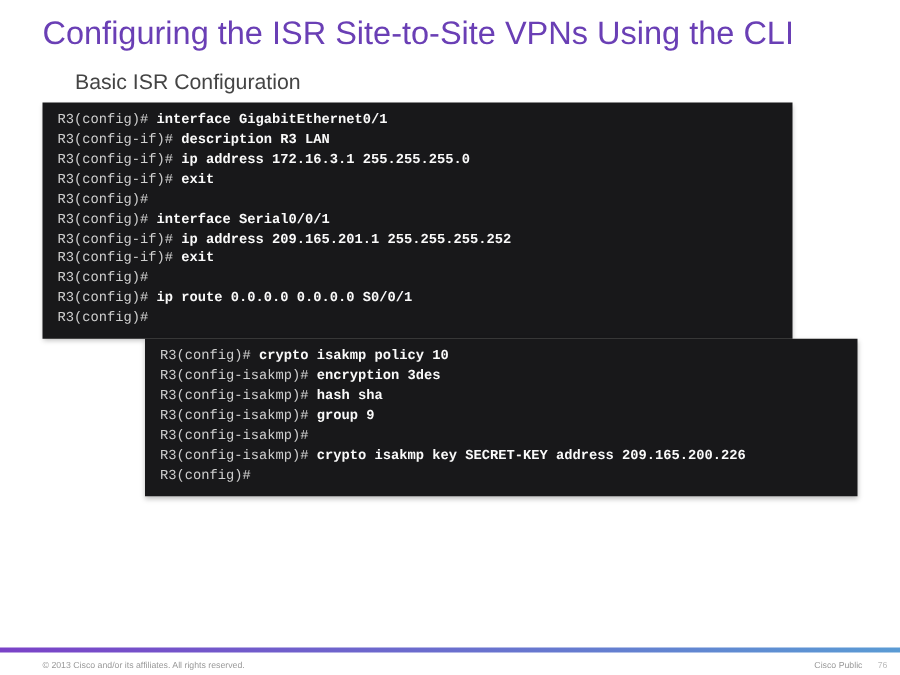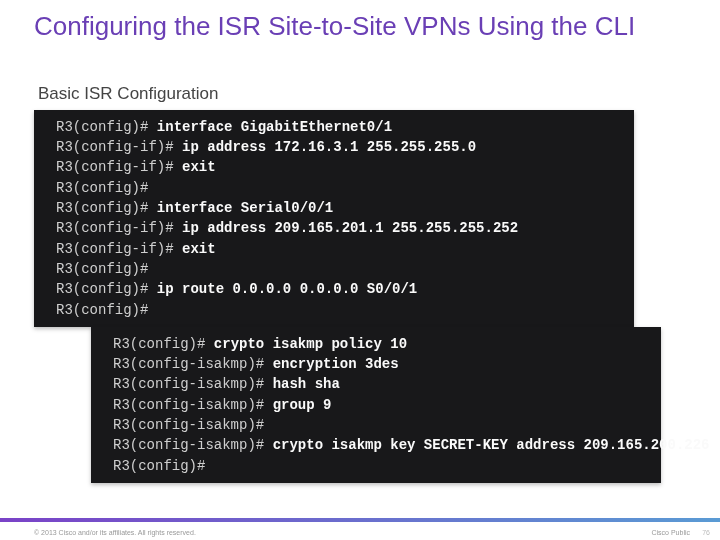--- a/index.html
+++ b/index.html
@@ -1,32 +1,32 @@
 <!DOCTYPE html>
 <html><head>
 <meta charset="utf-8">
 <style>
   * { box-sizing: border-box; margin: 0; padding: 0; }
   html, body { width: 720px; height: 540px; font-family: Arial, Helvetica, sans-serif; background: #fff; overflow: hidden; }
   .slide { position: relative; width: 720px; height: 540px; background: #fff; }
   .title { color: #6a3fb5; font-size: 26px; font-weight: 400; line-height: 1.15; padding: 12px 0 6px 34px; width: 660px; }
-  .section-label { color: #444; font-size: 17px; font-weight: 400; padding: 8px 0 6px 38px; margin-top: 28px; }
+  .section-label { color: #444; font-size: 17px; font-weight: 400; padding: 8px 0 6px 60px; }
   .section-label.second { padding-left: 100px; padding-top: 10px; }
   .terminal {
     background: #18181a;
     color: #d8d8d8;
     font-family: "Courier New", monospace;
-    font-size: 14px;
+    font-size: 11px;
     line-height: 1.45;
-    padding: 7px 10px 7px 22px;
+    padding: 7px 10px 7px 12px;
     margin-left: 34px;
     box-shadow: 0 2px 4px rgba(0,0,0,0.25);
   }
   .terminal.t1 { width: 600px; }
-  .terminal.t2 { width: 570px; margin-left: 91px; }
+  .terminal.t2 { width: 570px; margin-left: 116px; }
   .terminal .line { white-space: pre; }
   .terminal .line .cmd { font-weight: bold; color: #fafafa; }
   .terminal .line .prompt { color: #cfcfcf; }
   .footer-bar {
     position: absolute; left: 0; bottom: 18px; width: 720px; height: 4px;
     background: linear-gradient(90deg, #7a42c7 0%, #5a9bd4 100%);
   }
   .footer-text {
     position: absolute; left: 34px; bottom: 4px; font-size: 7px; color: #999;
   }
@@ -40,20 +40,21 @@
 </head>
 <body>
 
 <div class="slide">
 
   <h1 class="title">Configuring the ISR Site-to-Site VPNs Using the CLI</h1>
 
   <div class="section-label">Basic ISR Configuration</div>
   <div class="terminal t1">
       <div class="line"><span class="prompt">R3(config)# </span><span class="cmd">interface GigabitEthernet0/1</span></div>
+      <div class="line"><span class="prompt">R3(config-if)# </span><span class="cmd">description R3 LAN</span></div>
       <div class="line"><span class="prompt">R3(config-if)# </span><span class="cmd">ip address 172.16.3.1 255.255.255.0</span></div>
       <div class="line"><span class="prompt">R3(config-if)# </span><span class="cmd">exit</span></div>
       <div class="line"><span class="prompt">R3(config)#</span></div>
       <div class="line"><span class="prompt">R3(config)# </span><span class="cmd">interface Serial0/0/1</span></div>
       <div class="line"><span class="prompt">R3(config-if)# </span><span class="cmd">ip address 209.165.201.1 255.255.255.252</span></div>
       <div class="line"><span class="prompt">R3(config-if)# </span><span class="cmd">exit</span></div>
       <div class="line"><span class="prompt">R3(config)#</span></div>
       <div class="line"><span class="prompt">R3(config)# </span><span class="cmd">ip route 0.0.0.0 0.0.0.0 S0/0/1</span></div>
       <div class="line"><span class="prompt">R3(config)#</span></div>
     </div>

